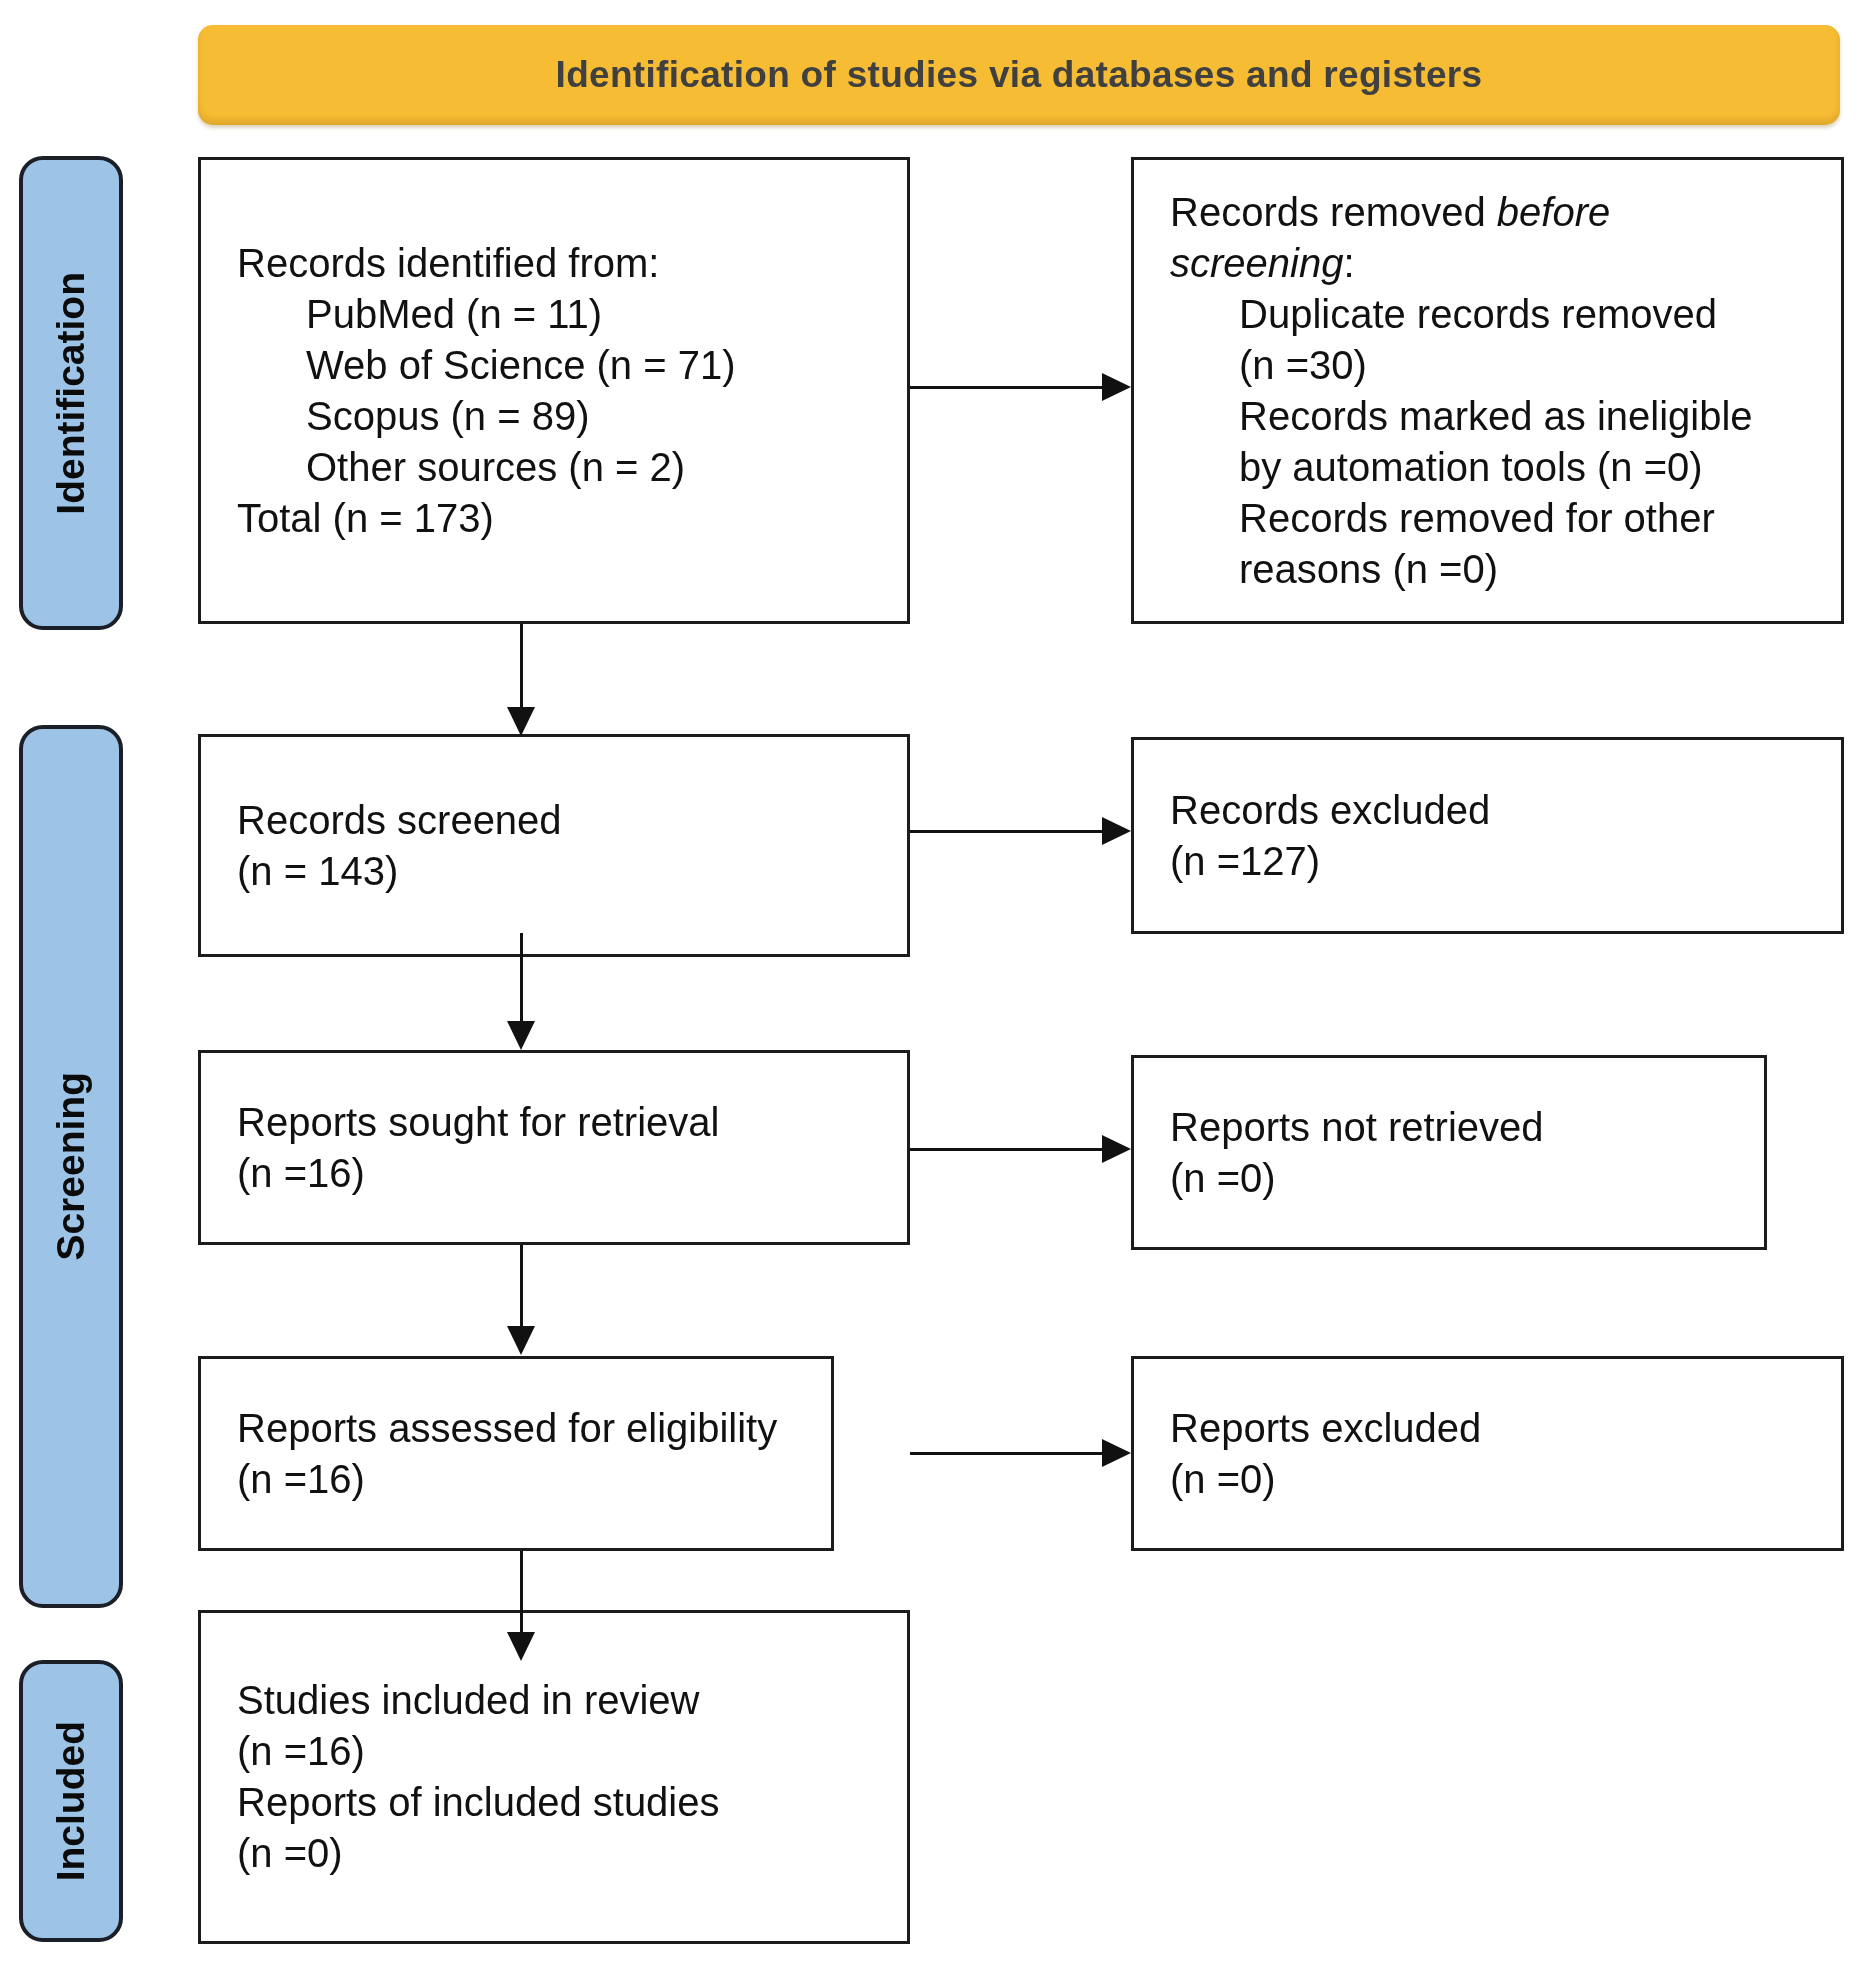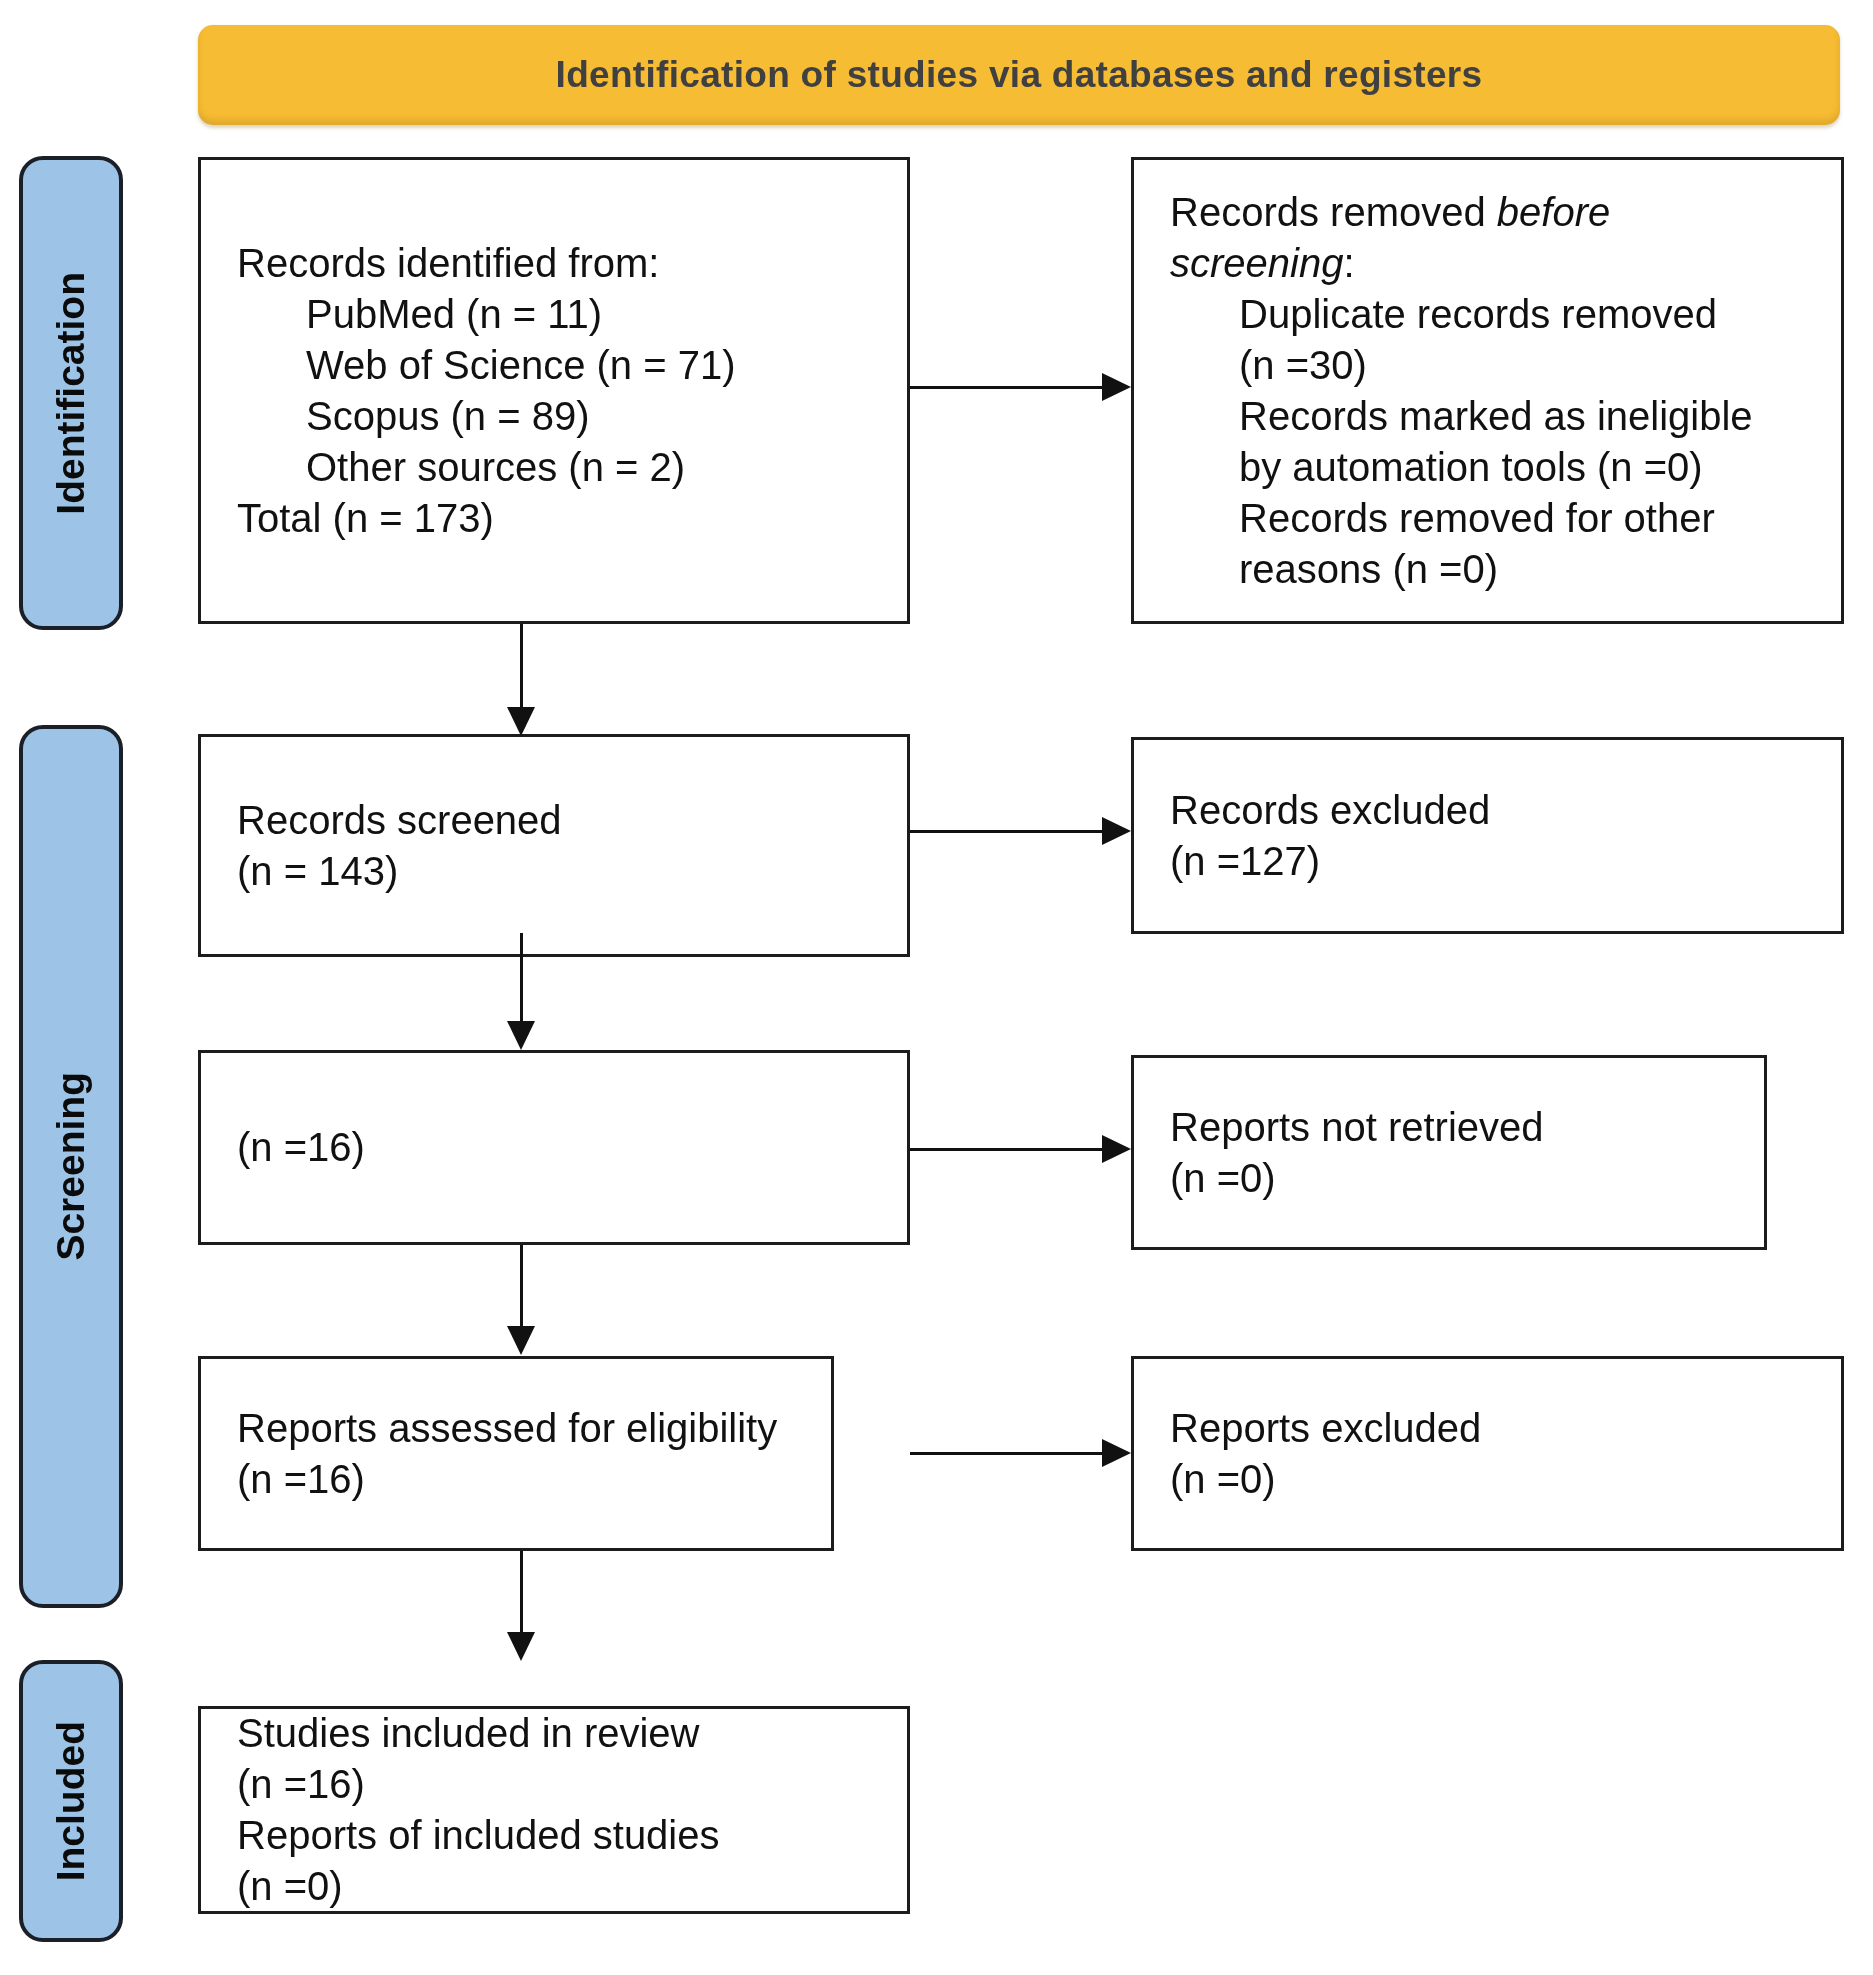--- a/index.html
+++ b/index.html
@@ -84,27 +84,28 @@
       <div class="line indent"><span>Web of Science (n = 71)</span></div>
       <div class="line indent"><span>Scopus (n = 89)</span></div>
       <div class="line indent"><span>Other sources (n = 2)</span></div>
       <div class="line"><span>Total (n = 173)</span></div>
     </div>
   <div class="box" style="left:198px;top:734px;width:712px;height:223px">
       <div class="line"><span>Records screened</span></div>
       <div class="line"><span>(n = 143)</span></div>
     </div>
   <div class="box" style="left:198px;top:1050px;width:712px;height:195px">
+      <div class="line"><span>Reports sought for retrieval</span></div>
       <div class="line"><span>(n =16)</span></div>
     </div>
   <div class="box" style="left:198px;top:1356px;width:636px;height:195px">
       <div class="line"><span>Reports assessed for eligibility</span></div>
       <div class="line"><span>(n =16)</span></div>
     </div>
-  <div class="box" style="left:198px;top:1706px;width:712px;height:208px">
+  <div class="box" style="left:198px;top:1610px;width:712px;height:334px">
       <div class="line"><span>Studies included in review</span></div>
       <div class="line"><span>(n =16)</span></div>
       <div class="line"><span>Reports of included studies</span></div>
       <div class="line"><span>(n =0)</span></div>
     </div>
 
   <div class="box" style="left:1131px;top:157px;width:713px;height:467px">
       <div class="line"><span>Records removed </span><em>before</em></div>
       <div class="line"><em>screening</em><span>:</span></div>
       <div class="line indent"><span>Duplicate records removed</span></div>

